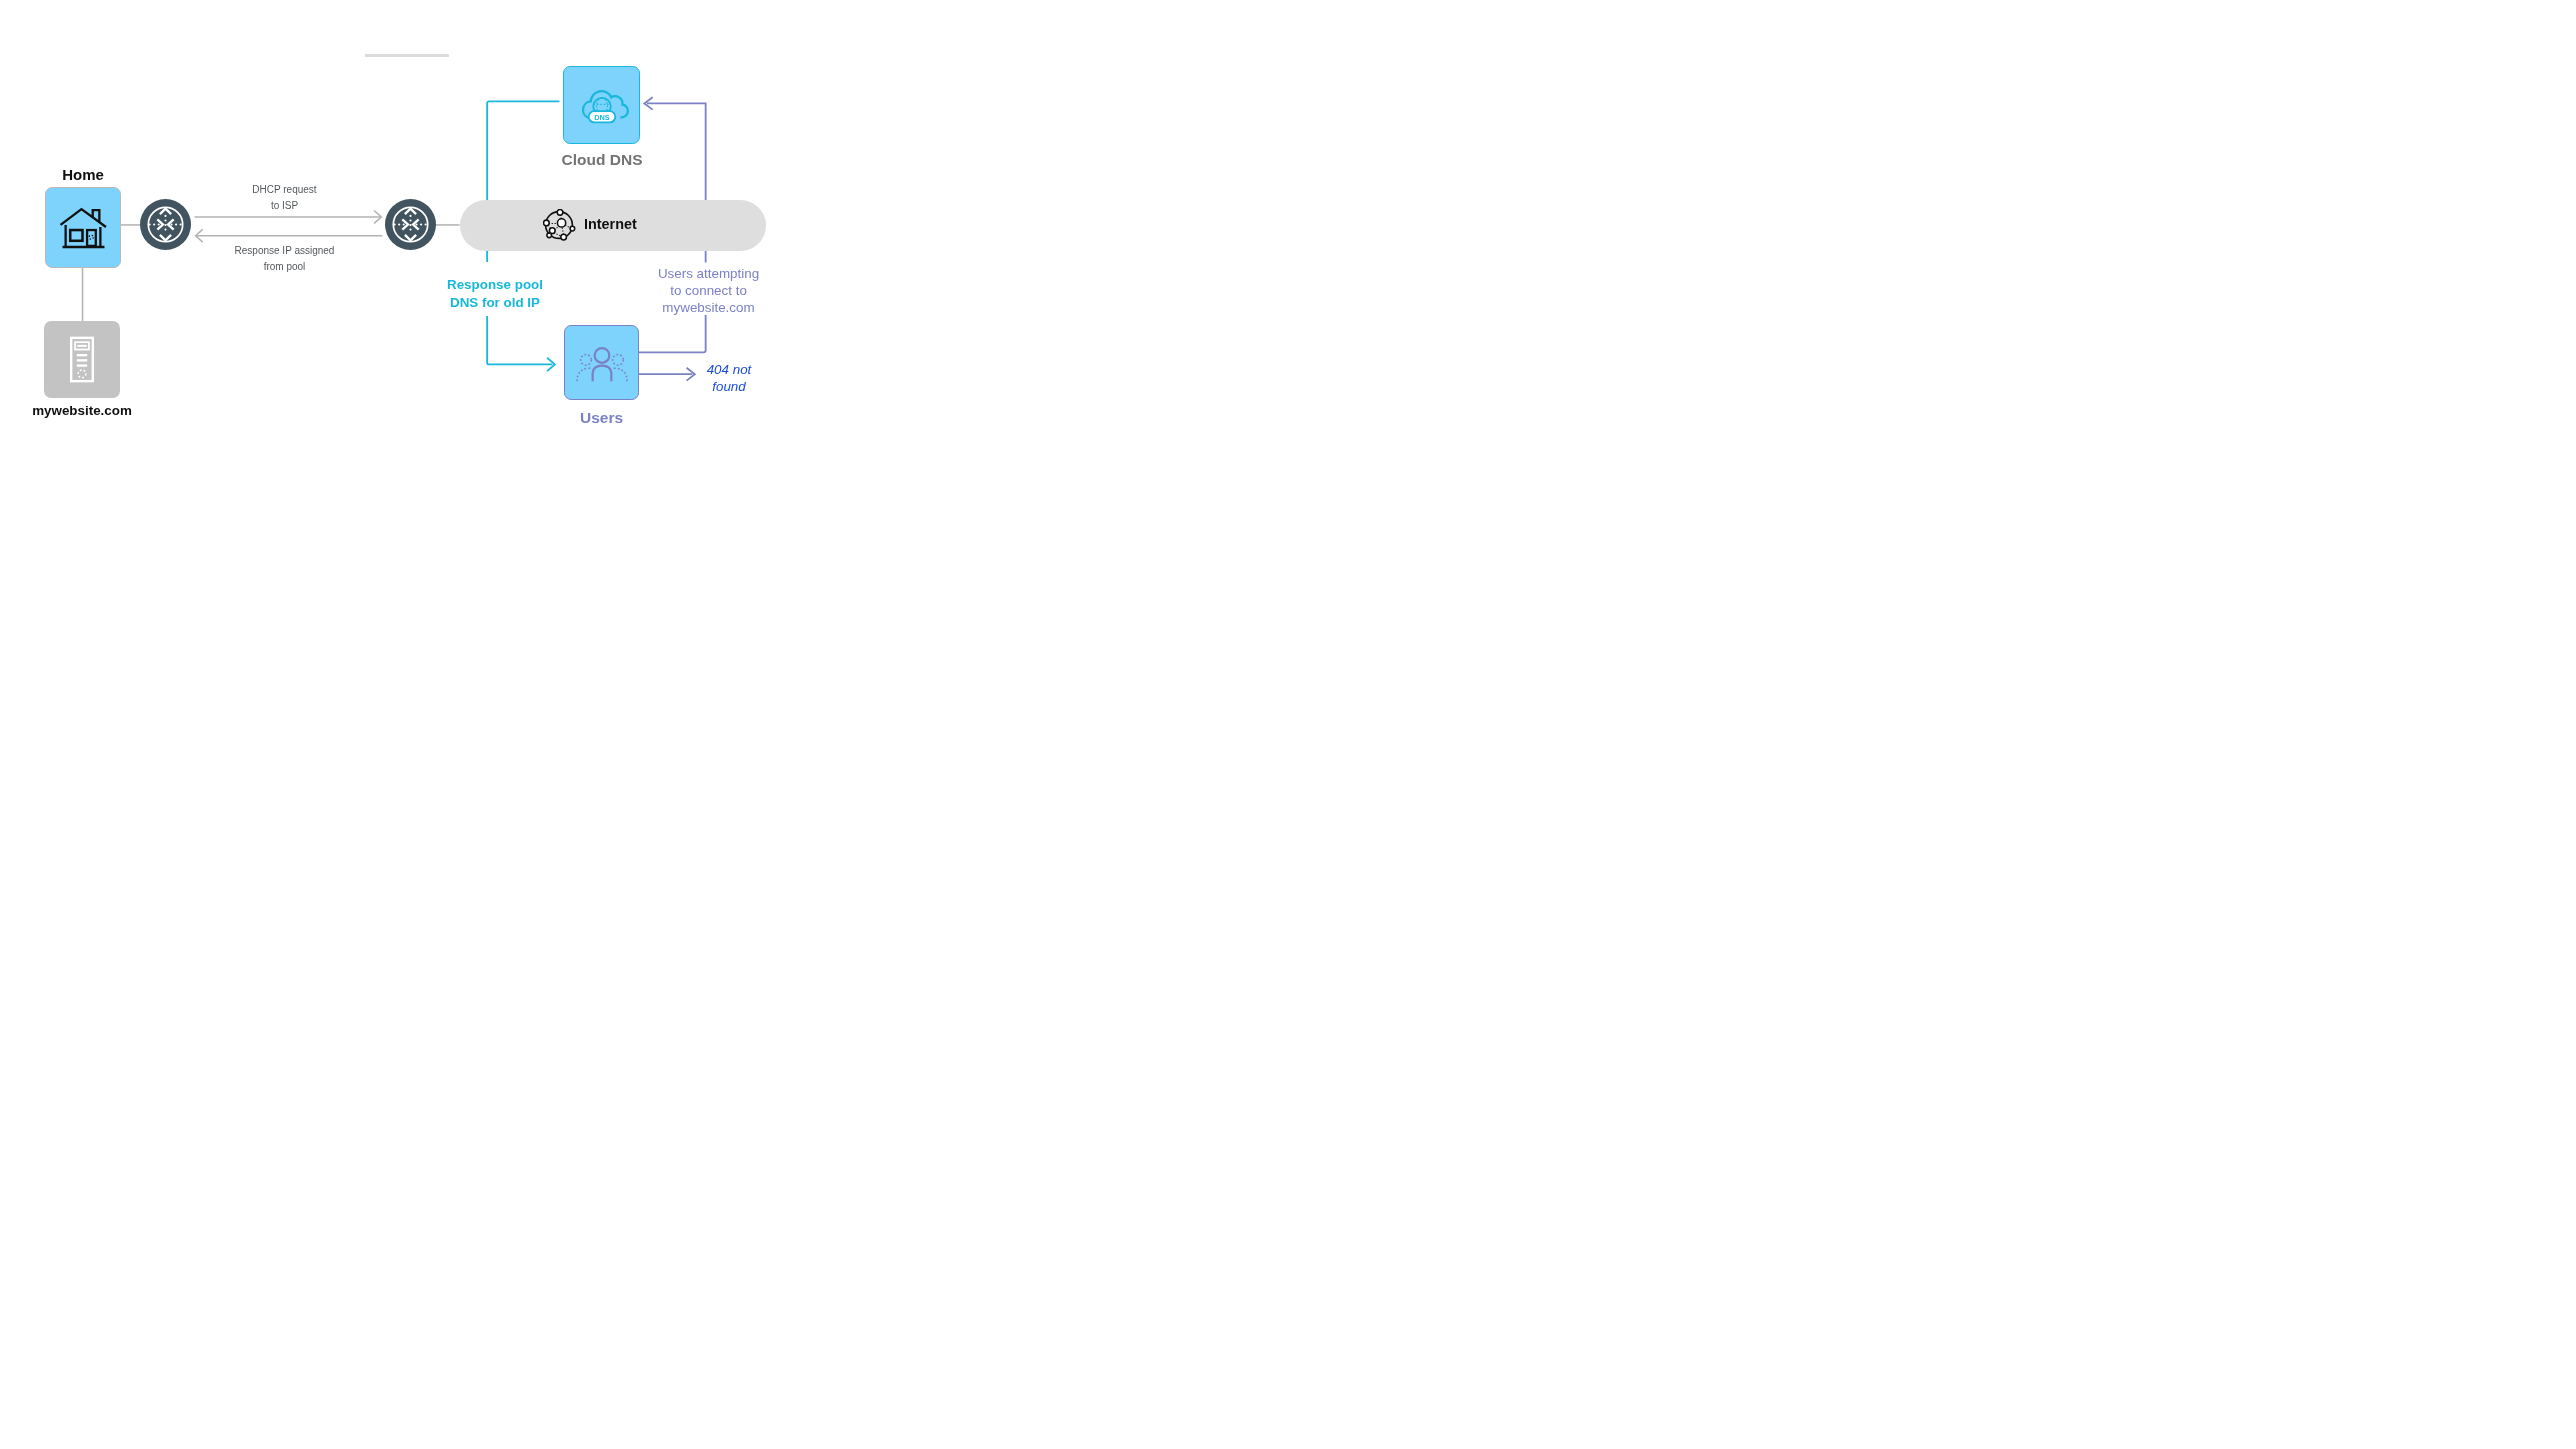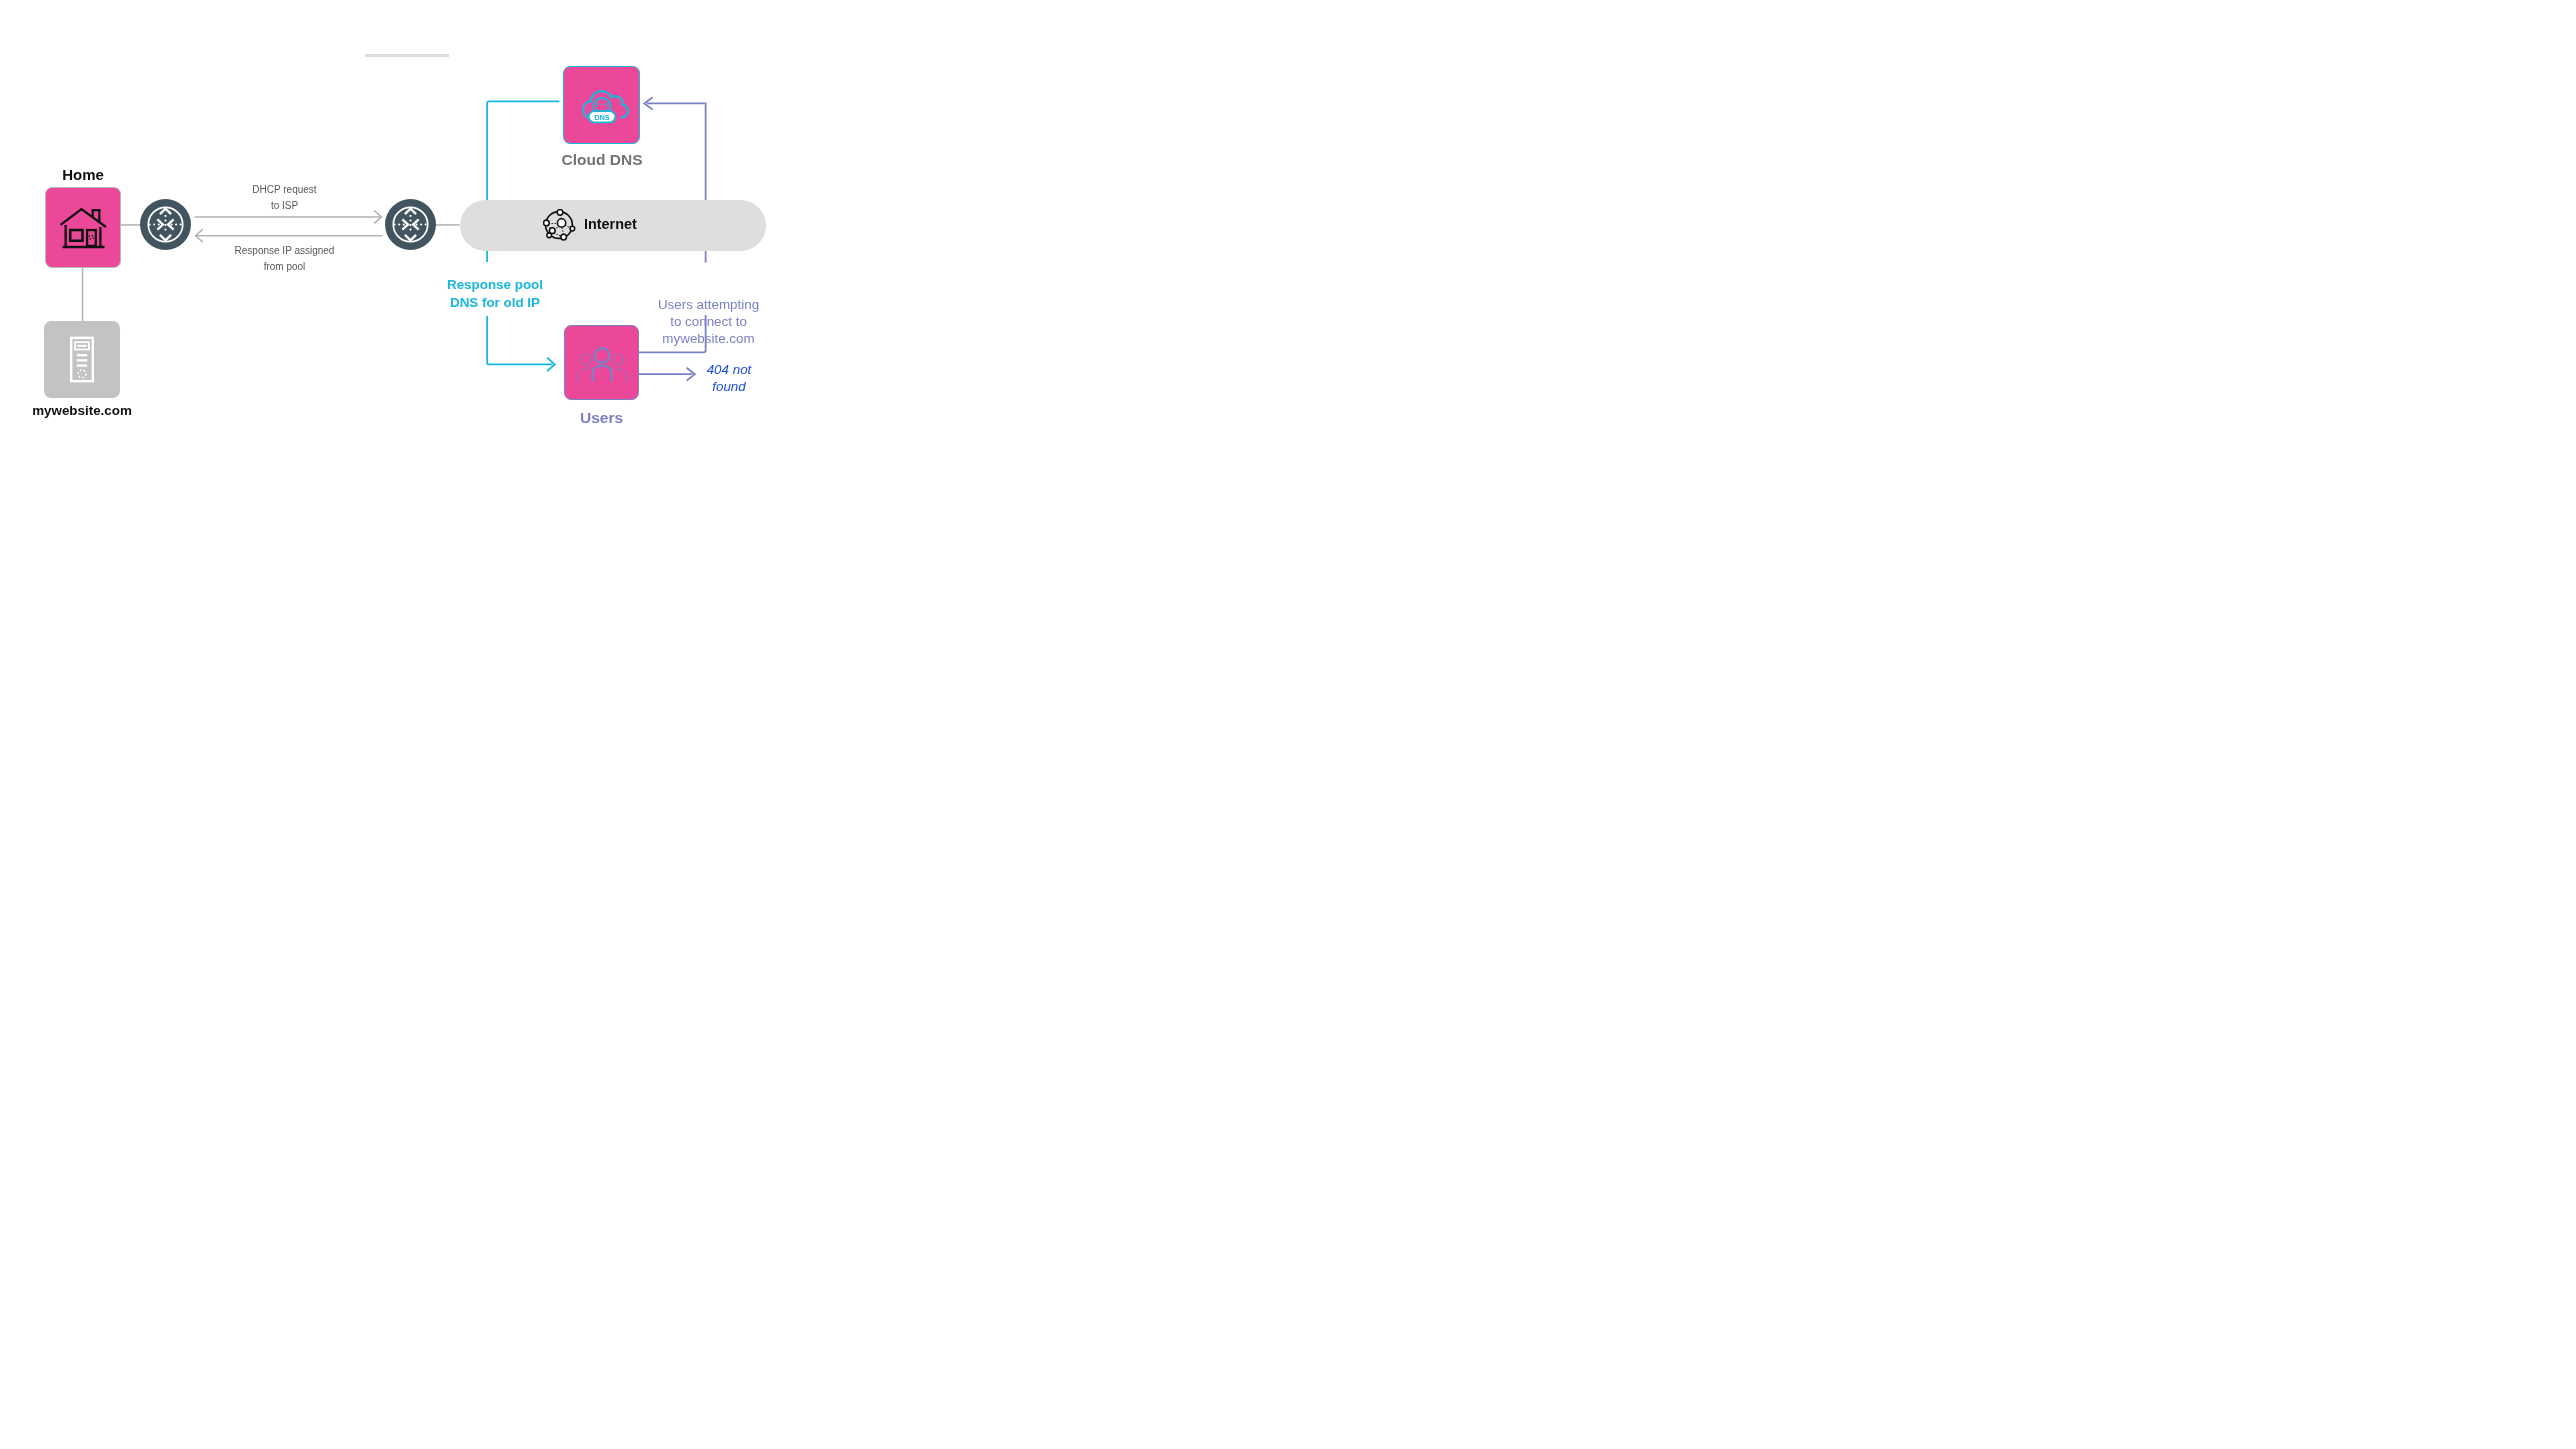--- a/index.html
+++ b/index.html
@@ -1,20 +1,20 @@
 <!DOCTYPE html>
 <html style="font-size:8.2px"><head>
 <meta charset="utf-8">
 <style>
   html,body{margin:0;padding:0;background:#ffffff;}
   body{font-family:"Liberation Sans", sans-serif;}
   #canvas{position:relative;width:808px;height:454px;background:#ffffff;overflow:hidden;}
   .abs{position:absolute;}
   #lines-layer{position:absolute;left:0;top:0;width:808px;height:454px;z-index:1;}
-  .node-box{position:absolute;box-sizing:border-box;background:#ec4899;border-radius:7.2px;z-index:2;
+  .node-box{position:absolute;box-sizing:border-box;background:#7dd3fc;border-radius:7.2px;z-index:2;
             display:flex;align-items:center;justify-content:center;}
   .router{position:absolute;width:51px;height:51px;border-radius:50%;background:#41545f;z-index:2;
           display:flex;align-items:center;justify-content:center;}
   .pill{position:absolute;left:460px;top:200px;width:306px;height:51px;border-radius:25.5px;
         background:#dedede;z-index:2;}
   .title{position:absolute;left:0;right:0;top:13.4px;text-align:center;
          font-size:23px;font-weight:bold;color:#101010;letter-spacing:-0.5px;z-index:3;}
   .title-underline{position:absolute;left:365px;top:54px;width:84px;height:2.6px;background:#dcdcdc;z-index:3;}
   .node-label{position:absolute;text-align:center;font-weight:bold;z-index:3;}
   .edge-label{position:absolute;text-align:center;z-index:3;}
@@ -187,21 +187,21 @@
       </g>
     </svg>
   </div>
   <div class="node-label" style="left:20px;top:403px;width:124px;font-size:13.4px;color:#101010;">mywebsite.com</div>
 
   <div class="edge-label cyan-lbl" style="left:433px;top:276px;width:124px;">
     <div>Response pool</div>
     <div>DNS for old IP</div>
   </div>
 
-  <div class="edge-label purple-lbl" style="left:652px;top:265px;width:113px;margin-top:31px;">
+  <div class="edge-label purple-lbl" style="left:652px;top:265px;width:113px;">
     <div>Users attempting</div>
     <div>to connect to</div>
     <div>mywebsite.com</div>
   </div>
 
   <div class="edge-label purple-italic" style="left:697px;top:361px;width:64px;">
     <div>404 not</div>
     <div>found</div>
   </div>
 

